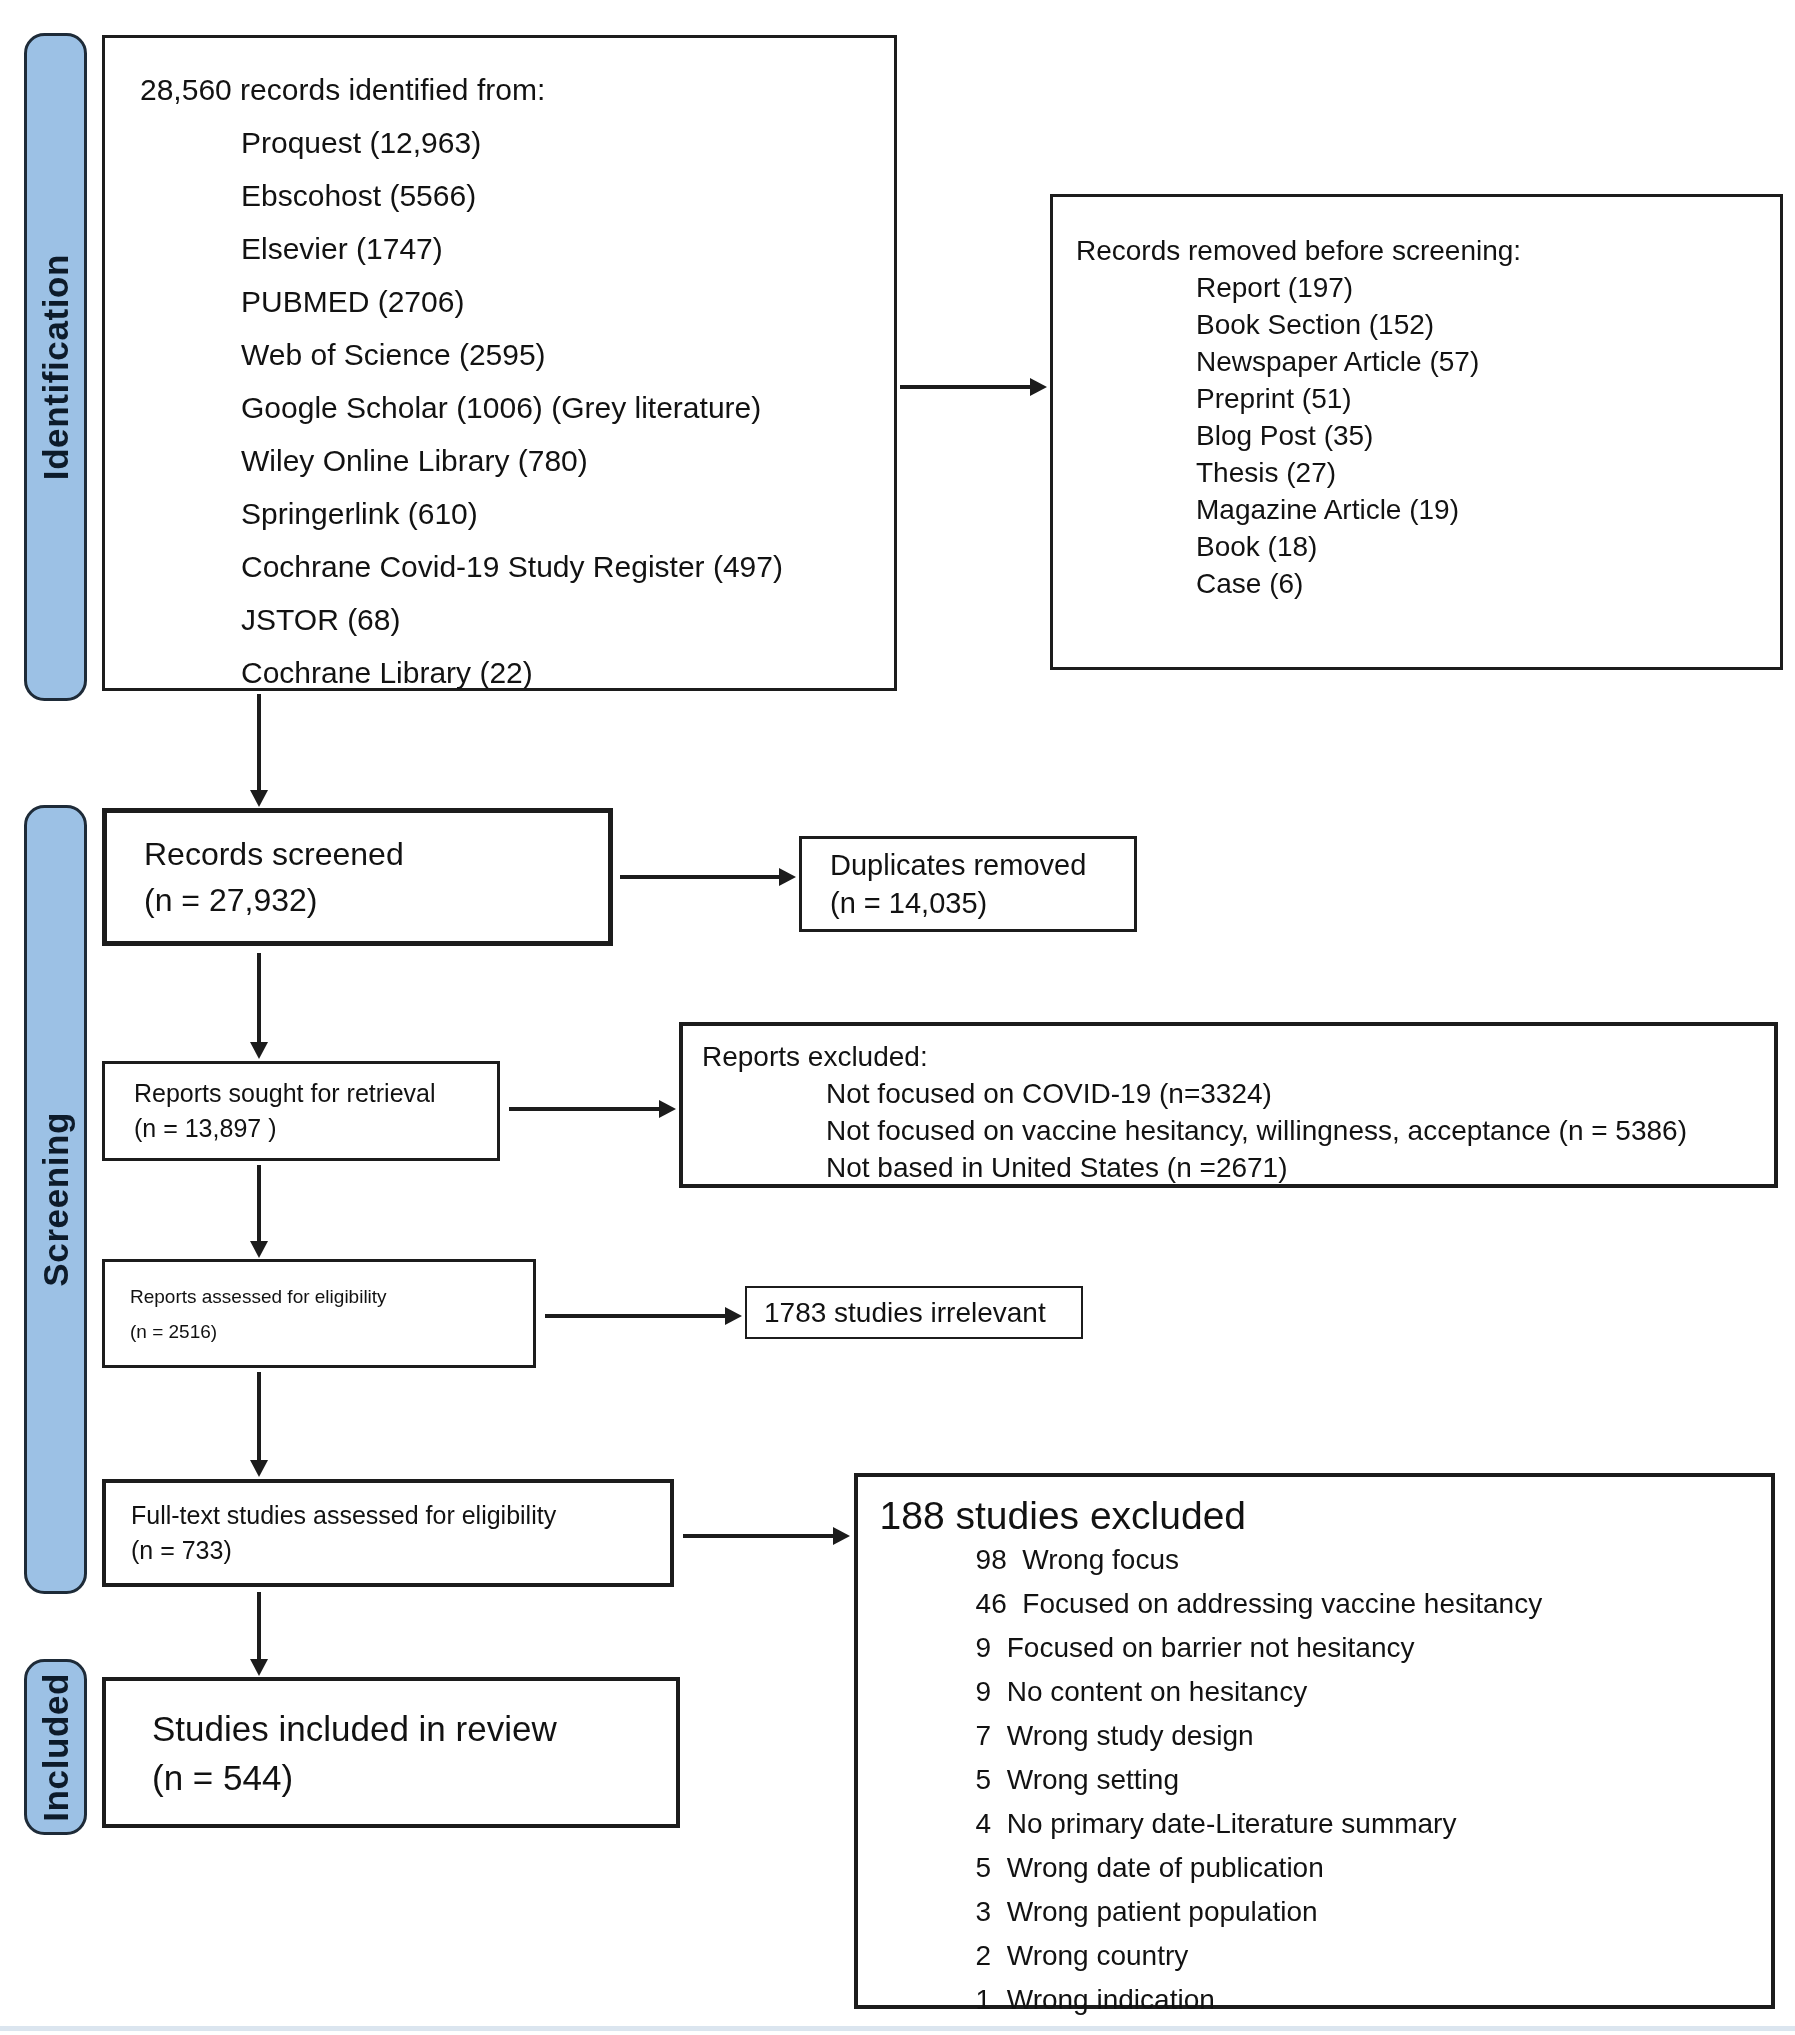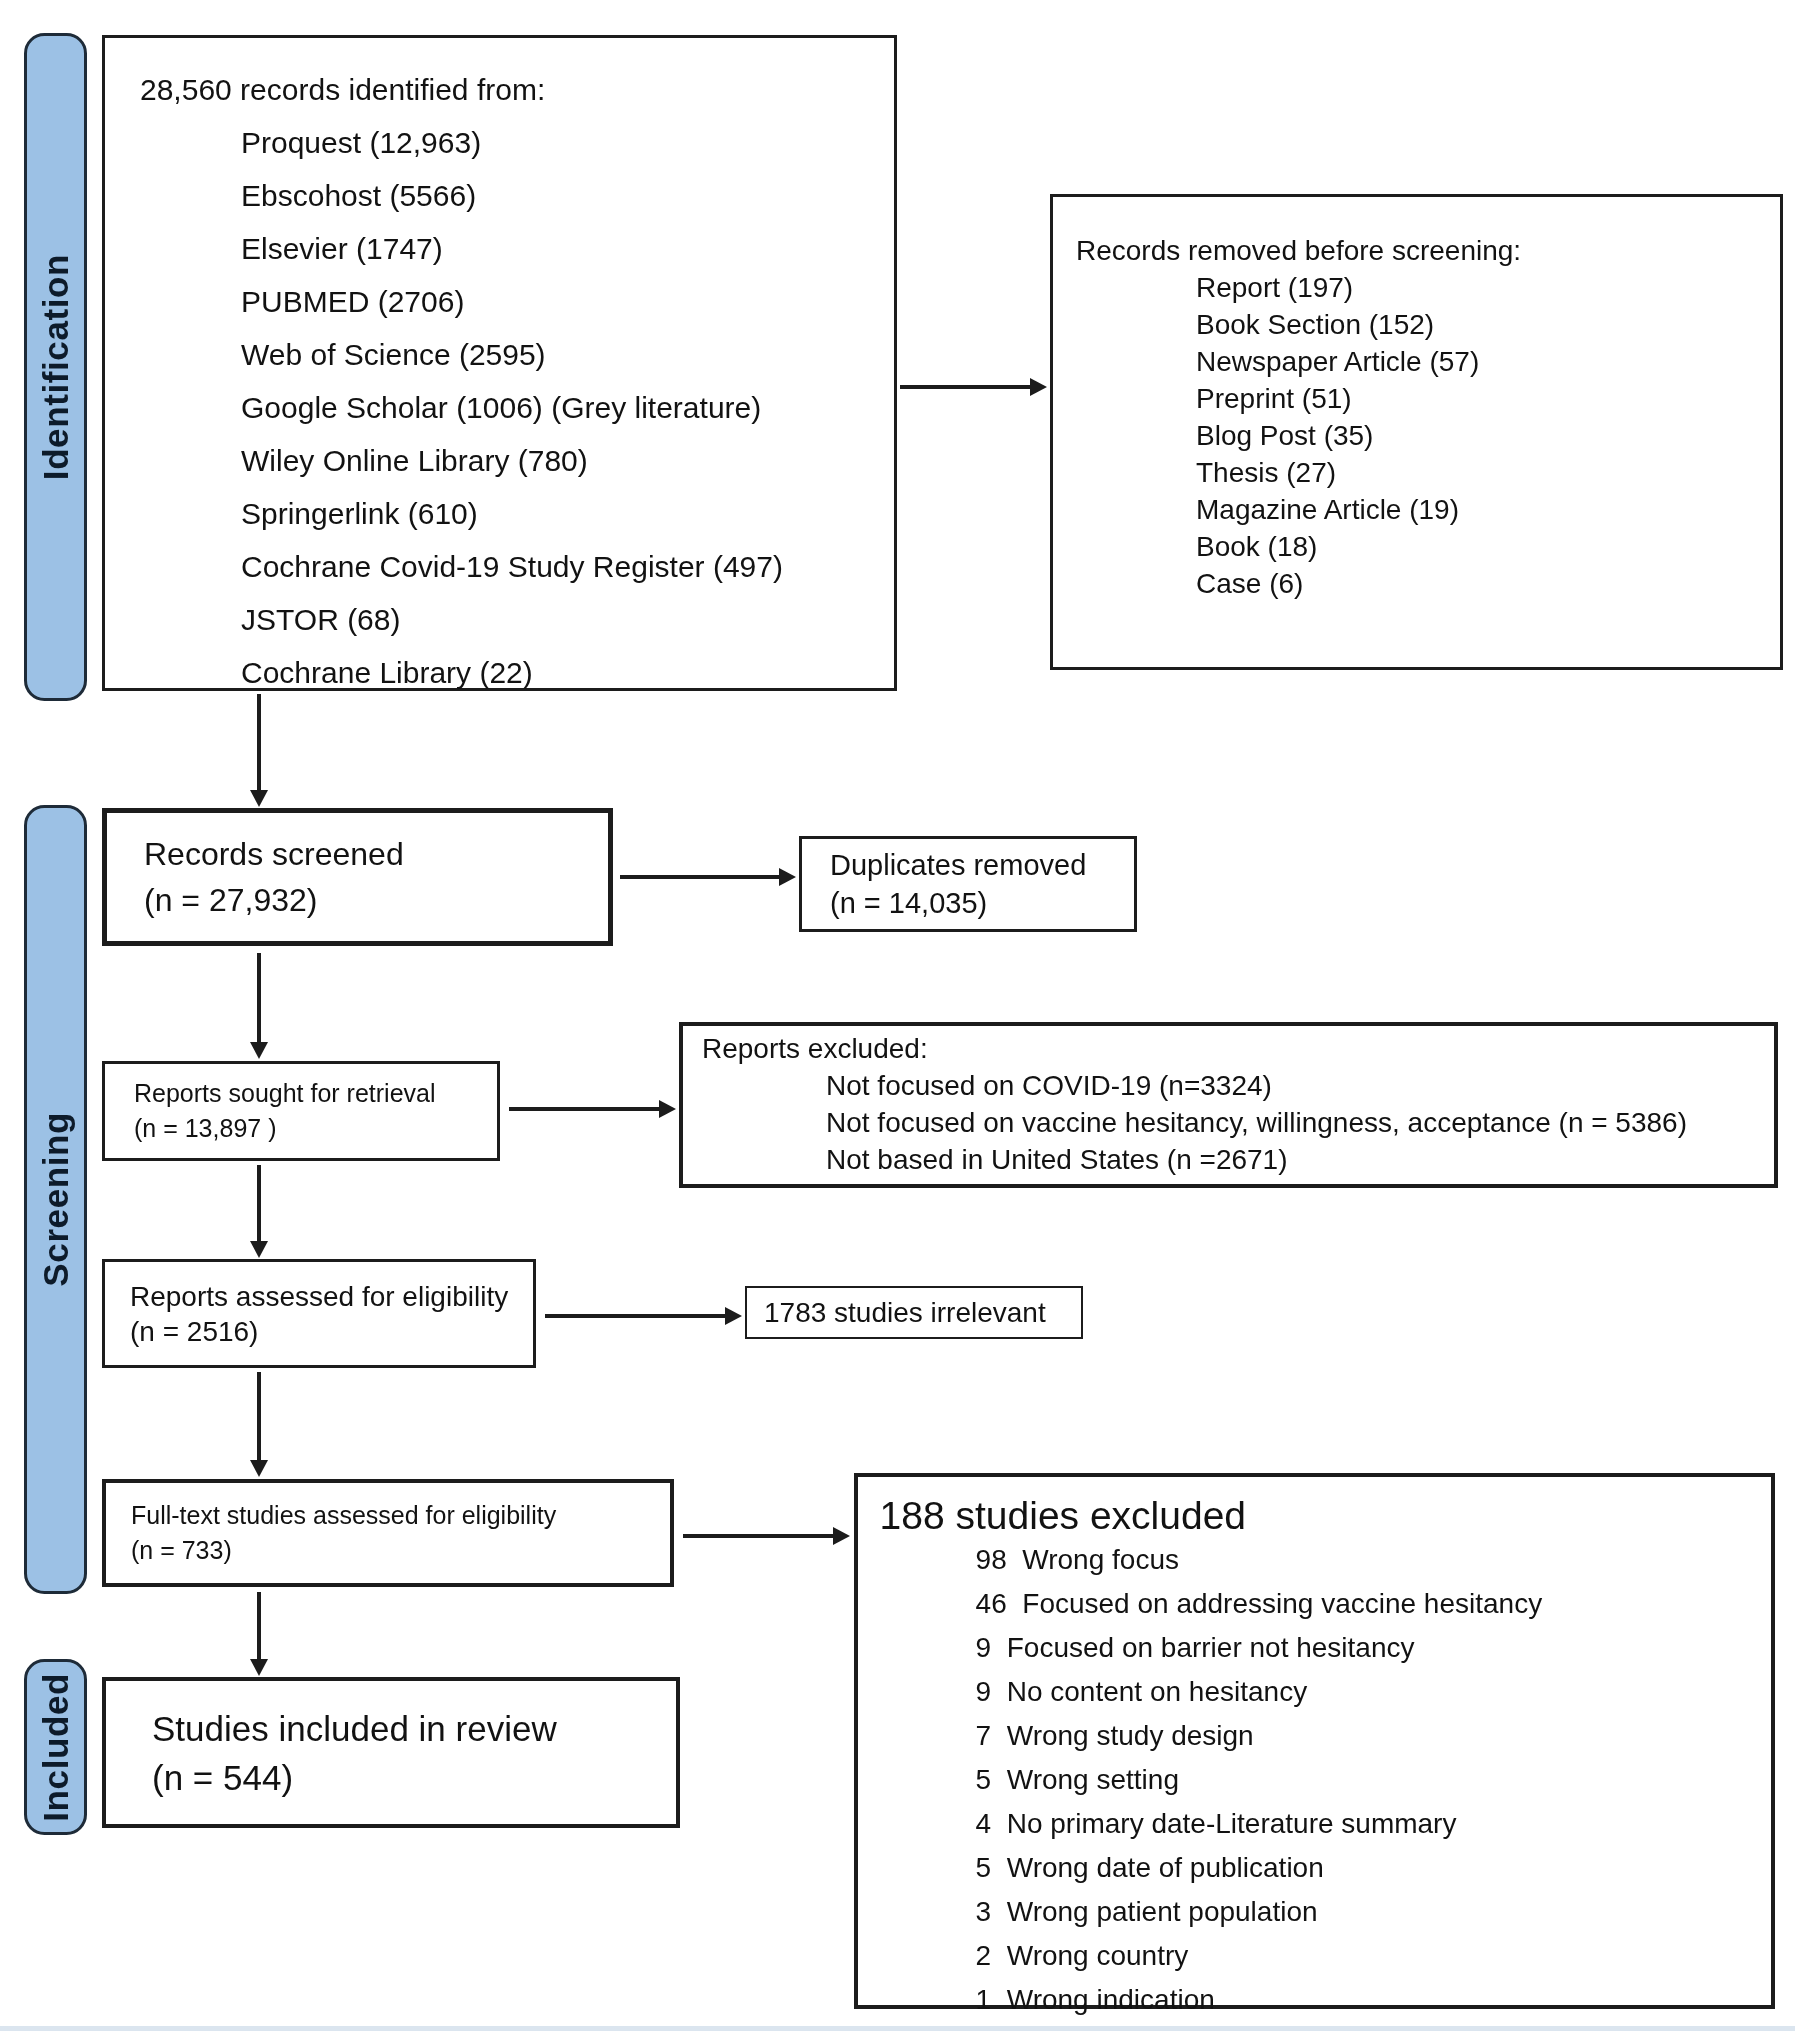--- a/index.html
+++ b/index.html
@@ -36,23 +36,23 @@
   .bottom-strip{position:absolute;left:0;bottom:3.6px;width:100%;height:5.4px;background:#dbe5ef;}
 
   
   #box-identified{left:102px;top:35px;width:795px;height:656px;padding:25px 18px 0 35px;font-size:30px;line-height:53px;}
   #box-identified .box-list{margin-left:101px;}
   #box-removed{left:1050px;top:150px;width:733px;height:476px;padding:35px 12px 0 23px;font-size:28px;line-height:37px;border-width:3.6px;margin-top:44px;}
   #box-removed .box-list{margin-left:120px;}
   #box-screened{left:102px;top:808px;width:511px;height:138px;border-width:5.4px;padding-left:37px;font-size:32px;line-height:46px;}
   #box-duplicates{left:799px;top:836px;width:338px;height:96px;border-width:3px;padding-left:28px;font-size:29px;line-height:38px;}
   #box-sought{left:102px;top:1061px;width:398px;height:100px;border-width:3.6px;padding-left:29px;font-size:25px;line-height:35px;}
-  #box-reports-excluded{left:679px;top:1022px;width:1099px;height:166px;border-width:4.2px;padding:4px 9px 0 19px;font-size:28px;line-height:37px;}
+  #box-reports-excluded{left:679px;top:1022px;width:1099px;height:166px;border-width:4.2px;padding:12px 9px 0 19px;font-size:28px;line-height:37px;}
   #box-reports-excluded .box-list{margin-left:124px;}
-  #box-assessed{left:102px;top:1259px;width:434px;height:109px;border-width:3px;padding-left:25px;font-size:28px;line-height:35px;}
+  #box-assessed{left:102px;top:1259px;width:434px;height:109px;border-width:3px;padding-left:25px;font-size:19px;line-height:35px;}
   #box-irrelevant{left:745px;top:1286px;width:338px;height:53px;border-width:2.4px;padding-left:17px;font-size:28px;line-height:28px;}
   #box-fulltext{left:102px;top:1479px;width:572px;height:108px;border-width:4.2px;padding-left:25px;font-size:25px;line-height:35px;}
   #box-studies-excluded{left:854px;top:1473px;width:921px;height:536px;border-width:4.8px;padding:17px 9px 0 21.6px;font-size:28px;line-height:44px;}
   #box-studies-excluded .box-title{font-size:39px;}
   #box-studies-excluded .box-list{margin-left:96px;}
   #box-included{left:102px;top:1677px;width:578px;height:151px;border-width:4.2px;padding-left:46px;font-size:35px;line-height:49px;}
 </style>
 </head>
 <body>
 

